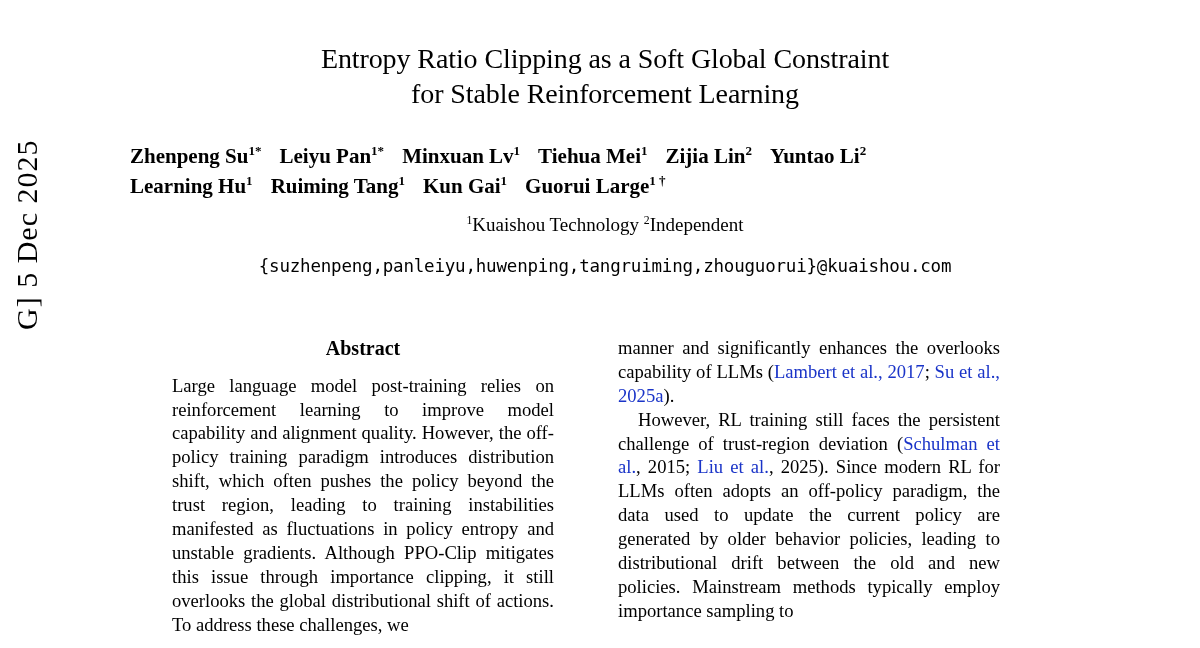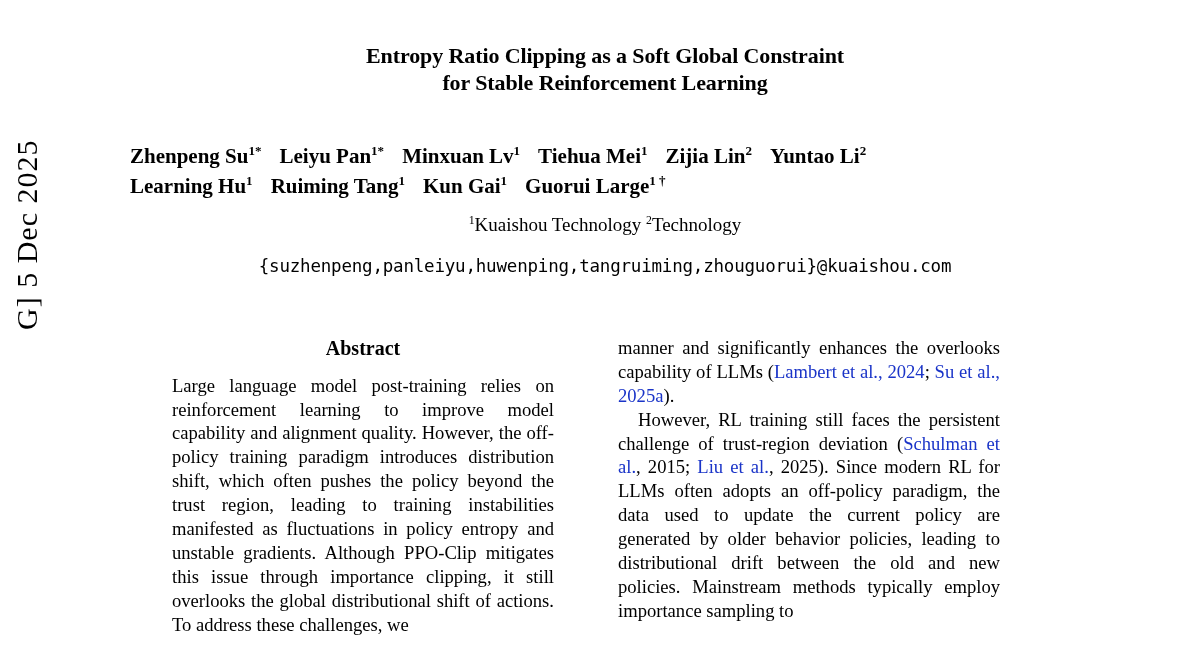--- a/index.html
+++ b/index.html
@@ -40,22 +40,22 @@
   }
 
   .title-block {
     position: absolute;
     left: 140px;
     top: 42px;
     width: 930px;
     text-align: center;
   }
   .paper-title {
-    font-size: 22px;
-    font-weight: bold;
+    font-size: 28px;
+    font-weight: normal;
     line-height: 1.24;
     letter-spacing: -0.1px;
   }
 
   .authors {
     position: absolute;
     left: 130px;
     top: 142px;
     width: 950px;
     text-align: left;
@@ -136,28 +136,28 @@
   <div class="authors">
     <div>
       <span class="aname"><span>Zhenpeng Su</span><sup>1*</sup></span><span class="sep"></span><span class="aname"><span>Leiyu Pan</span><sup>1*</sup></span><span class="sep"></span><span class="aname"><span>Minxuan Lv</span><sup>1</sup></span><span class="sep"></span><span class="aname"><span>Tiehua Mei</span><sup>1</sup></span><span class="sep"></span><span class="aname"><span>Zijia Lin</span><sup>2</sup></span><span class="sep"></span><span class="aname"><span>Yuntao Li</span><sup>2</sup></span>
     </div>
     <div>
       <span class="aname"><span>Learning Hu</span><sup>1</sup></span><span class="sep"></span><span class="aname"><span>Ruiming Tang</span><sup>1</sup></span><span class="sep"></span><span class="aname"><span>Kun Gai</span><sup>1</sup></span><span class="sep"></span><span class="aname"><span>Guorui Large</span><sup>1 †</sup></span>
     </div>
   </div>
 
   <div class="affil">
-    <sup>1</sup><span>Kuaishou Technology </span><sup>2</sup><span>Technology</span>
+    <sup>1</sup><span>Kuaishou Technology </span><sup>2</sup><span>Independent</span>
   </div>
 
   <div class="email">{suzhenpeng,panleiyu,huwenping,tangruiming,zhouguorui}@kuaishou.com</div>
 
   <div class="col col-left">
     <div class="abstract-head">Abstract</div>
     <p>Large language model post-training relies on reinforcement learning to improve model capability and alignment quality. However, the off-policy training paradigm introduces distribution shift, which often pushes the policy beyond the trust region, leading to training instabilities manifested as fluctuations in policy entropy and unstable gradients. Although PPO-Clip mitigates this issue through importance clipping, it still overlooks the global distributional shift of actions. To address these challenges, we</p>
   </div>
 
   <div class="col col-right">
-    <p><span>manner and significantly enhances the overlooks capability of LLMs  (</span><a class="cite" href="#">Lambert et al., 2024</a><span>; </span><a class="cite" href="#">Su et al., 2025a</a><span>).</span></p>
+    <p><span>manner and significantly enhances the overlooks capability of LLMs  (</span><a class="cite" href="#">Lambert et al., 2017</a><span>; </span><a class="cite" href="#">Su et al., 2025a</a><span>).</span></p>
     <p class="indent"><span>However, RL training still faces the persistent challenge of trust-region deviation  (</span><a class="cite" href="#">Schulman et al.</a><span>, 2015; </span><a class="cite" href="#">Liu et al.</a><span>, 2025</span><span>).  Since modern RL for LLMs often adopts an off-policy paradigm, the data used to update the current policy are generated by older behavior policies, leading to distributional drift between the old and new policies. Mainstream methods typically employ importance sampling to</span></p>
   </div>
 
 </div>
 
 </body></html>

